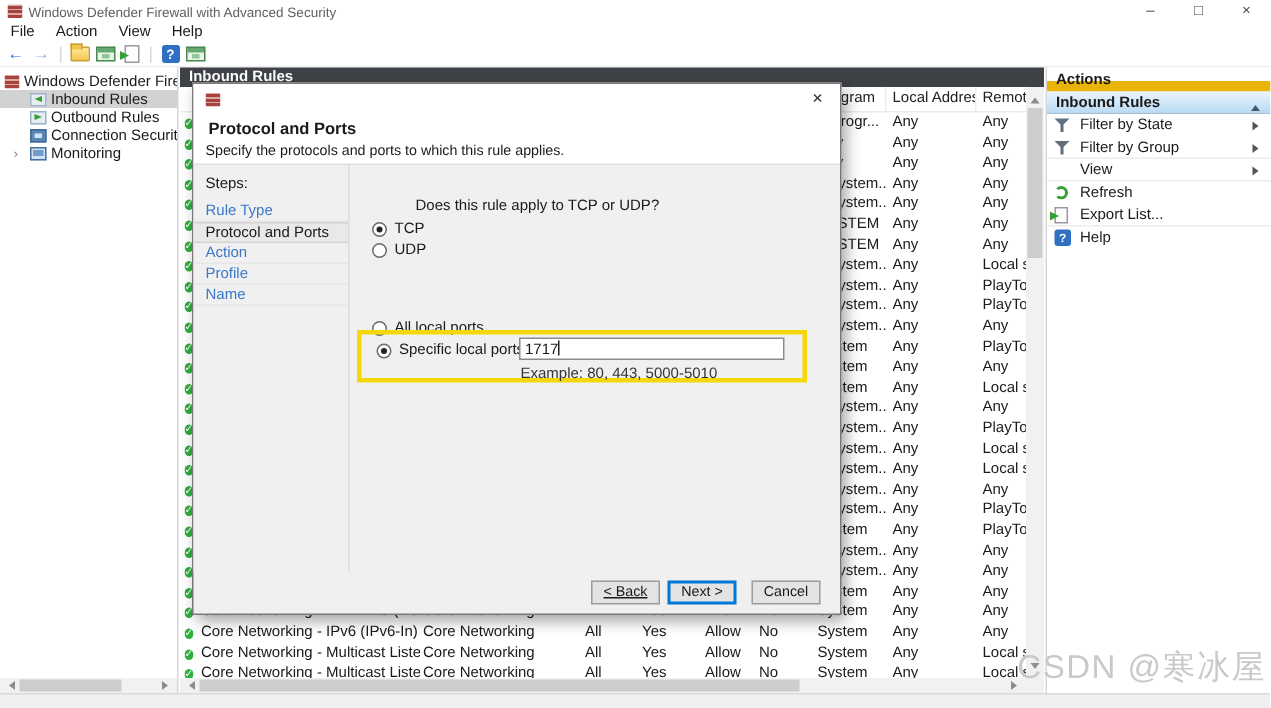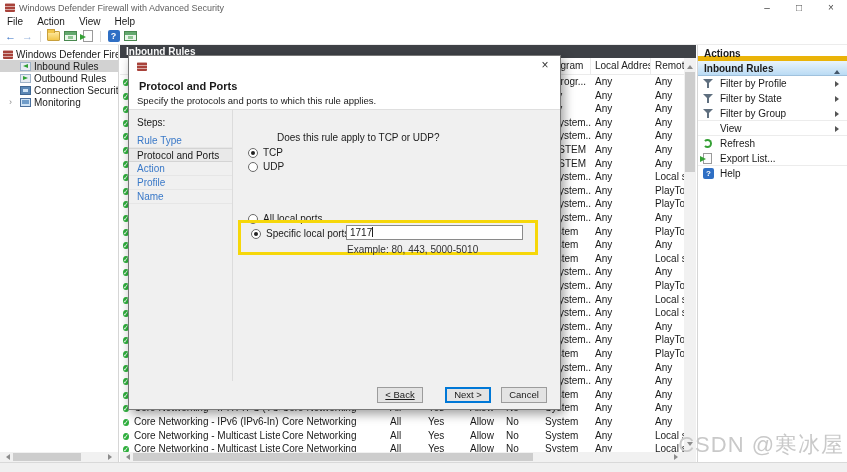--- a/index.html
+++ b/index.html
@@ -100,21 +100,21 @@
   .arr-down  { border-top:4px solid #8c8c8c; left:3px; bottom:3px; }
   .arr-left  { border-right:4px solid #8c8c8c; left:3px; top:2px; }
   .arr-right { border-left:4px solid #8c8c8c; right:3px; top:2px; }
   .tree-hscroll { position:absolute; left:0; right:0; bottom:0; height:10px; background:#f1f1f1; }
   .tree-hthumb { position:absolute; top:1px; bottom:1px; left:13px; width:68px; background:#cdcdcd; }
 
   
   .actions { position:absolute; left:697px; top:45px; width:150px; height:417px; background:#fff;
     border-left:1px solid #d6d6d6; }
   .actions-title { height:16px; font-size:10px; font-weight:bold; padding:3px 12px 0 6px;
-    border-bottom:5px solid #eab308; }
+    border-bottom:7px solid #eab308; }
   .actions-section { height:15px; background:linear-gradient(#e9f4fc,#badbf4);
     border-bottom:1px solid #9fc1dd; font-size:10px; font-weight:bold; padding:2px 0 0 6px; position:relative; }
   .collapse-arr { position:absolute; right:7px; top:6px; width:0; height:0;
     border:3px solid transparent; border-bottom:4px solid #44576b; }
   .action-item { height:15px; position:relative; font-size:10px; padding:2px 12px 0 22px;
     white-space:nowrap; overflow:hidden; }
   .action-item.sep-after { border-bottom:1px solid #ececec; }
   .ai { position:absolute; left:5px; top:2px; }
   .ai-newrule { width:12px; height:10px; background:linear-gradient(#fafafa,#dcdcdc);
     border:1px solid #8aa0b8; }
@@ -611,21 +611,20 @@
   <div class="sb-corner"></div>
 </div>
 
 <div class="actions">
   <div class="actions-title">Actions</div>
   <div class="actions-section">
     <span>Inbound Rules</span>
     <span class="collapse-arr"></span>
   </div>
   <div id="action-items">
-      <div class="action-item"><span class="ai ai-filter"></span><span>Filter by Profile</span><span class="submenu-arr"></span></div>
       <div class="action-item"><span class="ai ai-filter"></span><span>Filter by State</span><span class="submenu-arr"></span></div>
       <div class="action-item sep-after"><span class="ai ai-filter"></span><span>Filter by Group</span><span class="submenu-arr"></span></div>
       <div class="action-item sep-after"><span>View</span><span class="submenu-arr"></span></div>
       <div class="action-item"><span class="ai ai-refresh"></span><span>Refresh</span></div>
       <div class="action-item sep-after"><span class="ai ai-export"></span><span>Export List...</span></div>
       <div class="action-item"><span class="ai ai-help"></span><span>Help</span></div>
     </div>
 </div>
 
 <div class="statusbar"></div>
@@ -658,19 +657,19 @@
     <span class="opt-label" style="left:29px;top:51px;">UDP</span>
     <span class="radio" style="left:14px;top:104px;"></span>
     <span class="opt-label" style="left:29px;top:103px;">All local ports</span>
     <div class="hl-box"></div>
     <span class="radio sel" style="left:17px;top:119px;"></span>
     <span class="opt-label" style="left:32px;top:118px;">Specific local ports:</span>
     <div class="port-input"><span>1717</span><span class="caret"></span></div>
     <div class="example">Example: 80, 443, 5000-5010</div>
   </div>
   <div class="wz-buttons">
-    <div class="btn" style="left:248px;text-decoration:underline;">&lt; Back</div>
+    <div class="btn" style="left:265px;text-decoration:underline;">&lt; Back</div>
     <div class="btn primary" style="left:316px;">Next &gt;</div>
     <div class="btn" style="left:372px;margin-top:44px;">Cancel</div>
   </div>
 </div>
 
 <div class="watermark">CSDN @寒冰屋</div>
 
 </body></html>

